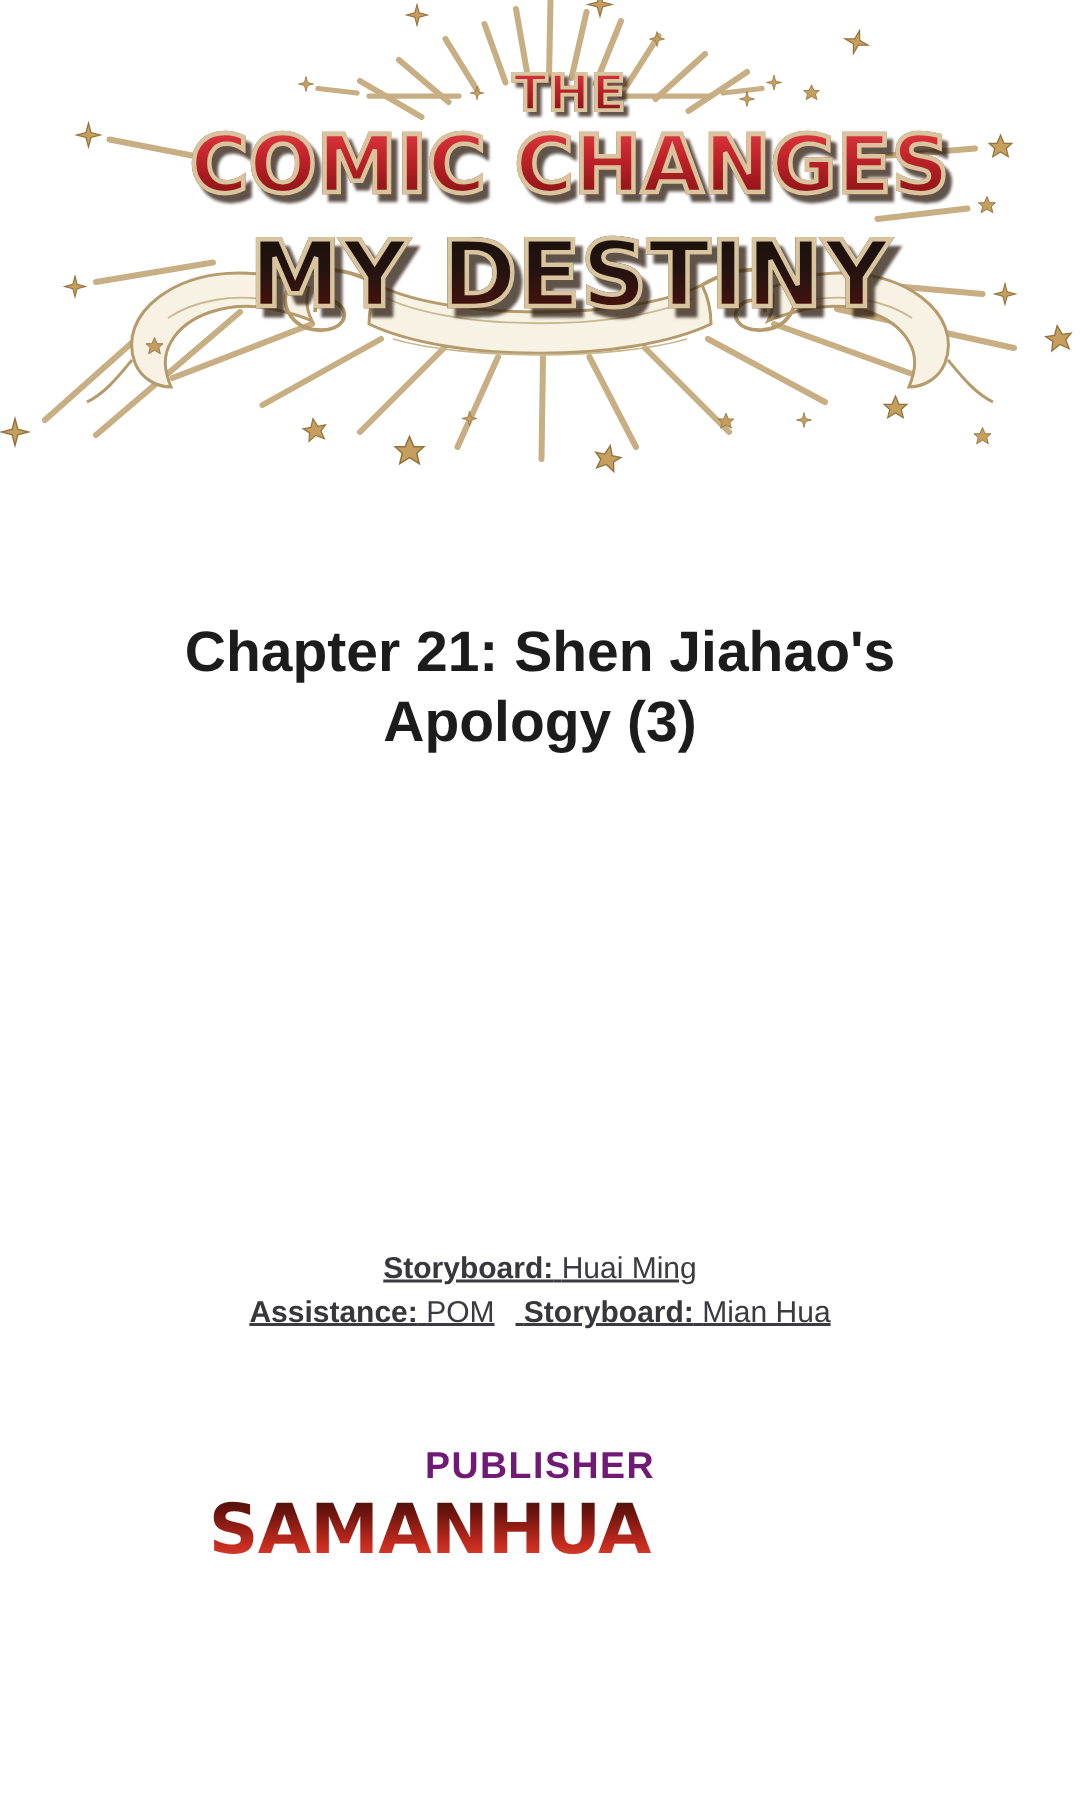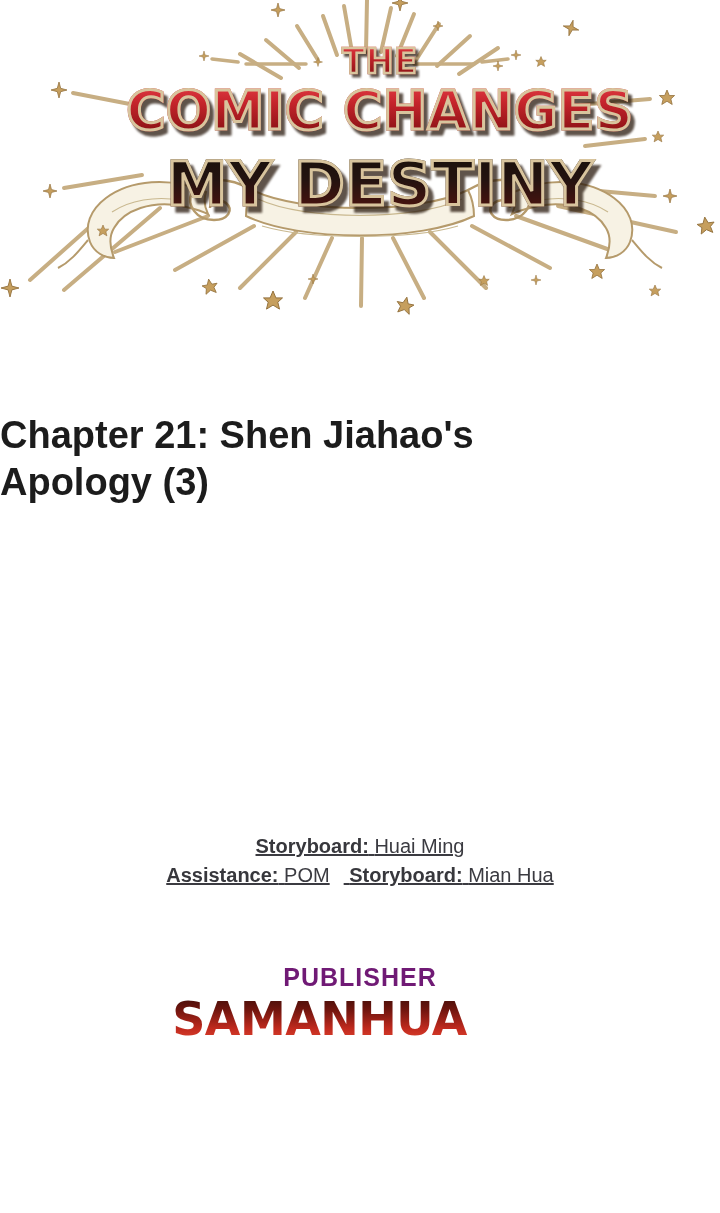--- a/index.html
+++ b/index.html
@@ -24,34 +24,34 @@
   }
   .logo-the{top:42px;font-size:33px;letter-spacing:1px;
     filter:drop-shadow(3px 3px 1px rgba(42,26,14,.75));}
   .logo-l2{top:80px;font-size:53px;letter-spacing:0.5px;-webkit-text-stroke-width:3px;
     filter:drop-shadow(4px 5px 1px rgba(42,26,14,.75));}
   .logo-l3{top:148px;font-size:61px;letter-spacing:0.5px;-webkit-text-stroke-width:3px;
     filter:drop-shadow(5px 6px 1px rgba(42,26,14,.75));}
 
   
   .chapter{position:absolute;top:412px;left:0;width:720px;margin:0;
-    text-align:left;font-size:38px;line-height:47px;font-weight:bold;color:#1c1c1c;}
+    text-align:center;font-size:38px;line-height:47px;font-weight:bold;color:#1c1c1c;}
 
   
   .credits{position:absolute;top:832px;left:0;width:720px;text-align:center;
     font-size:20px;line-height:29px;color:#3b3b41;text-decoration:underline;}
   .credits b{font-weight:bold;color:#37373c;}
   .credits .gap{display:inline-block;width:14px;}
 
   
   .pub-label{position:absolute;top:963px;left:0;width:720px;text-align:center;
     font-size:25px;font-weight:bold;letter-spacing:1px;color:#701a75;}
   .pub-name{position:absolute;top:992px;left:0;width:573px;text-align:center;
     font-family:"DejaVu Sans","Liberation Sans",sans-serif;
-    font-size:46px;font-weight:bold;letter-spacing:-0.5px;color:#c0271c;padding-left:33px;}
+    font-size:46px;font-weight:bold;letter-spacing:-0.5px;color:#c0271c;}
   @supports (-webkit-background-clip:text){
     .pub-name{-webkit-background-clip:text;background-clip:text;color:transparent;
       background-image:linear-gradient(180deg,#340d08 0%,#6e150e 32%,#c12a1e 68%,#e74c35 100%);}
   }
 </style>
 </head>
 <body>
 
 <div class="page">
 

